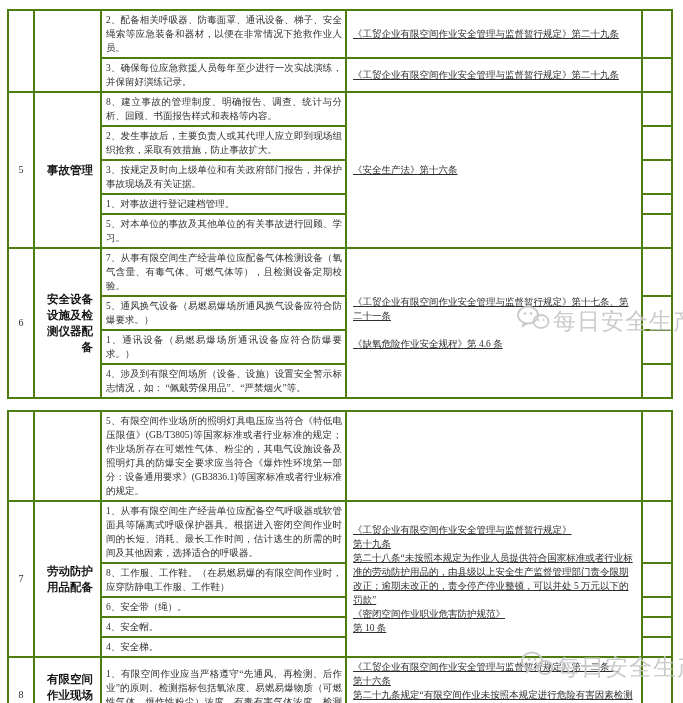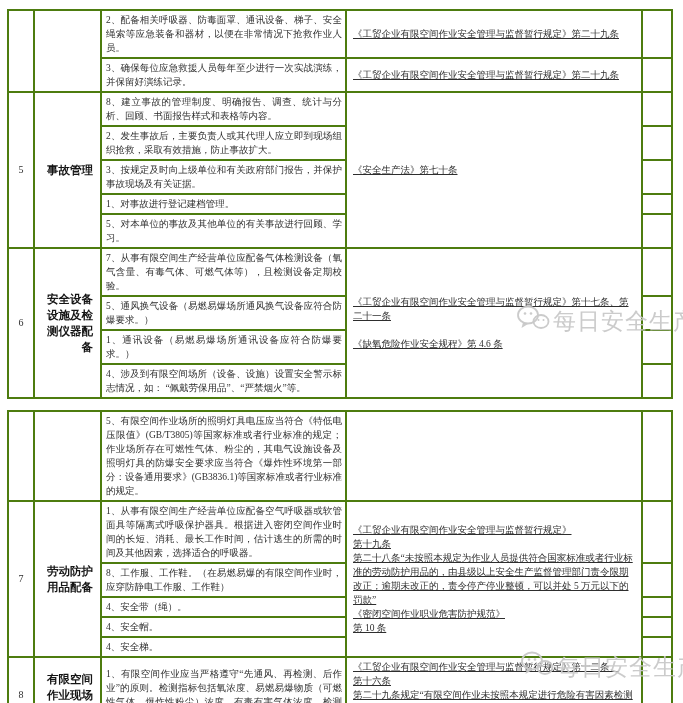--- a/index.html
+++ b/index.html
@@ -76,21 +76,21 @@
         </tr>
         <tr>
           <td class="col-item">3、确保每位应急救援人员每年至少进行一次实战演练，并保留好演练记录。</td>
           <td class="col-ref">《工贸企业有限空间作业安全管理与监督暂行规定》第二十九条</td>
           <td class="col-blank"></td>
         </tr>
         <tr>
           <td class="col-no" rowspan="5">5</td>
           <td class="col-cat" rowspan="5">事故管理</td>
           <td class="col-item">8、建立事故的管理制度、明确报告、调查、统计与分析、回顾、书面报告样式和表格等内容。</td>
-          <td class="col-ref" rowspan="5">《安全生产法》第七十条</td>
+          <td class="col-ref" rowspan="5">《安全生产法》第十六条</td>
           <td class="col-blank"></td>
         </tr>
         <tr>
           <td class="col-item">2、发生事故后，主要负责人或其代理人应立即到现场组织抢救，采取有效措施，防止事故扩大。</td>
           <td class="col-blank"></td>
         </tr>
         <tr>
           <td class="col-item">3、按规定及时向上级单位和有关政府部门报告，并保护事故现场及有关证据。</td>
           <td class="col-blank"></td>
         </tr>
@@ -153,21 +153,21 @@
 第二十八条“未按照本规定为作业人员提供符合国家标准或者行业标准的劳动防护用品的，由县级以上安全生产监督管理部门责令限期改正；逾期未改正的，责令停产停业整顿，可以并处 5 万元以下的罚款”
 《密闭空间作业职业危害防护规范》
 第 10 条</td>
           <td class="col-blank"></td>
         </tr>
         <tr>
           <td class="col-item">8、工作服、工作鞋。（在易燃易爆的有限空间作业时，应穿防静电工作服、工作鞋）</td>
           <td class="col-blank"></td>
         </tr>
         <tr>
-          <td class="col-item">4、安全带（绳）。</td>
+          <td class="col-item">6、安全带（绳）。</td>
           <td class="col-blank"></td>
         </tr>
         <tr>
           <td class="col-item">4、安全帽。</td>
           <td class="col-blank"></td>
         </tr>
         <tr>
           <td class="col-item">4、安全梯。</td>
           <td class="col-blank"></td>
         </tr>

